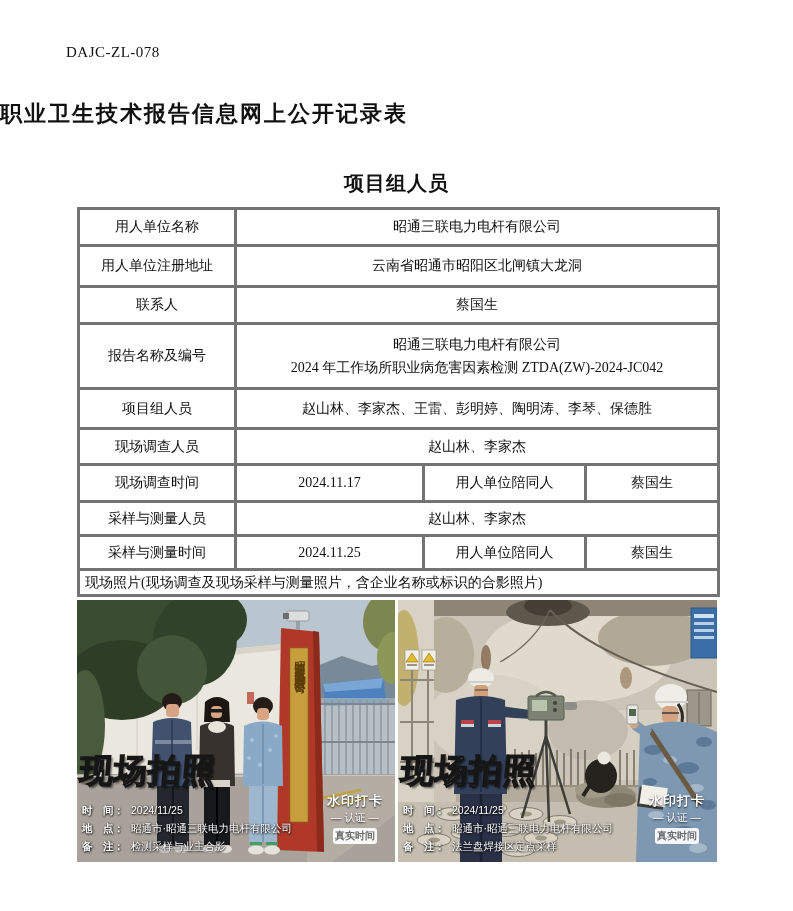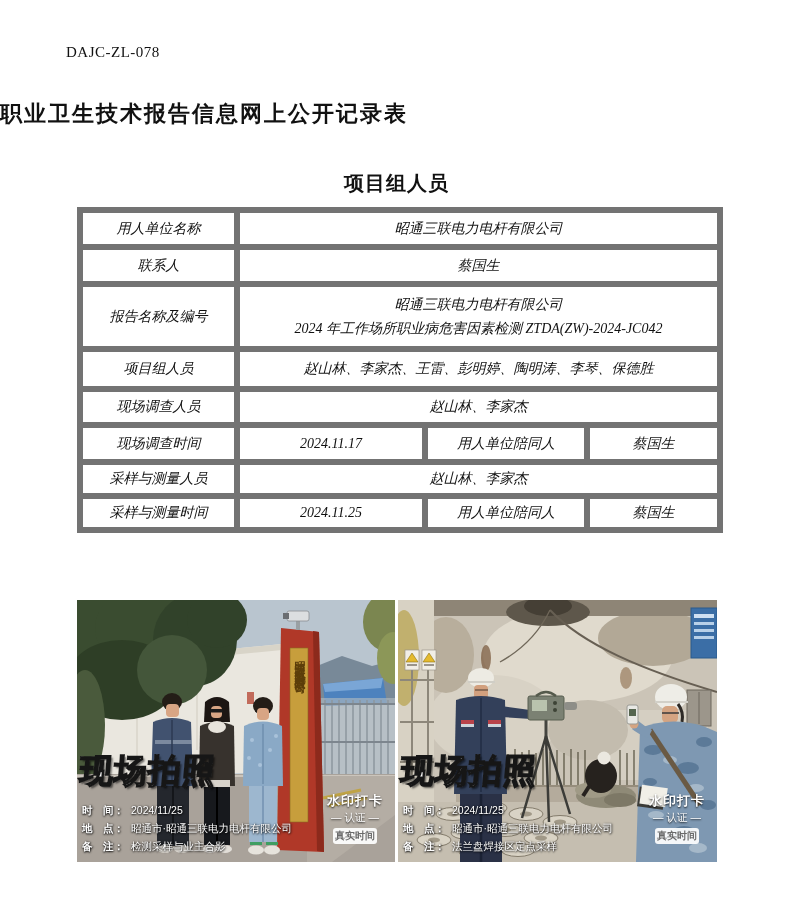--- a/index.html
+++ b/index.html
@@ -4,21 +4,21 @@
 <style>
   html,body{margin:0;padding:0;background:#ffffff;}
   body{
     width:793px;height:911px;position:relative;overflow:hidden;
     font-family:"Liberation Serif","DejaVu Serif",serif;color:#111;
   }
   .doc-code{position:absolute;left:66px;top:44px;font-size:15px;letter-spacing:.5px;}
   .title{position:absolute;left:0;right:0;top:99px;text-align:left;font-size:22px;font-weight:bold;letter-spacing:2px;}
   .subtitle{position:absolute;left:0;right:0;top:170px;text-align:center;font-size:20px;font-weight:bold;letter-spacing:1px;}
   table.info-table{position:absolute;left:77px;top:207px;width:640px;border-collapse:collapse;table-layout:fixed;}
-  .info-table td{border:6px solid #737373;text-align:center;font-size:14px;padding:2px 4px;overflow:hidden;font-style:italic;}
+  .info-table td{border:3px solid #737373;text-align:center;font-size:14px;padding:2px 4px;overflow:hidden;}
   .info-table .caption{text-align:left;padding-left:5px;font-size:14px;}
   tr.r37{height:37px}tr.r41{height:41px}tr.r65{height:65px}tr.r40{height:40px}
   tr.r36{height:36px}tr.r34{height:34px}tr.r26{height:26px}
   .rep-line{line-height:1.65;}
   .photos-row{position:absolute;left:77px;top:600px;width:641px;height:262px;display:flex;gap:3px;}
   .photo{position:relative;height:262px;overflow:hidden;background:#9a948c;flex:none;}
   .photo.left{width:318px;}
   .photo.right{width:319px;}
   .photo svg{position:absolute;left:0;top:0;width:100%;height:100%;display:block;}
   
@@ -57,20 +57,24 @@
       <col style="width:157px">
       <col style="width:188px">
       <col style="width:162px">
       <col style="width:133px">
     </colgroup>
   <tbody>
     <tr class="r37">
       <td>用人单位名称</td>
       <td colspan="3">昭通三联电力电杆有限公司</td>
     </tr>
+    <tr class="r41">
+      <td>用人单位注册地址</td>
+      <td colspan="3">云南省昭通市昭阳区北闸镇大龙洞</td>
+    </tr>
     <tr class="r37">
       <td>联系人</td>
       <td colspan="3">蔡国生</td>
     </tr>
     <tr class="r65">
       <td>报告名称及编号</td>
       <td colspan="3">
         <div class="rep-line">昭通三联电力电杆有限公司</div>
         <div class="rep-line">2024 年工作场所职业病危害因素检测 ZTDA(ZW)-2024-JC042</div>
       </td>
@@ -91,20 +95,23 @@
     </tr>
     <tr class="r34">
       <td>采样与测量人员</td>
       <td colspan="3">赵山林、李家杰</td>
     </tr>
     <tr class="r34">
       <td>采样与测量时间</td>
       <td>2024.11.25</td>
       <td>用人单位陪同人</td>
       <td>蔡国生</td>
+    </tr>
+    <tr class="r26">
+      <td colspan="4" class="caption">现场照片(现场调查及现场采样与测量照片，含企业名称或标识的合影照片)</td>
     </tr>
   </tbody>
 </table>
 
 <div class="photos-row">
 
   <div class="photo left">
     <svg viewBox="0 0 318 262" preserveAspectRatio="none">
       <rect width="318" height="262" fill="#b9c5cf"></rect>
       <path d="M150,80 L190,64 225,72 265,56 295,66 318,60 318,105 150,105 Z" fill="#68798a" opacity="0.8"></path>

